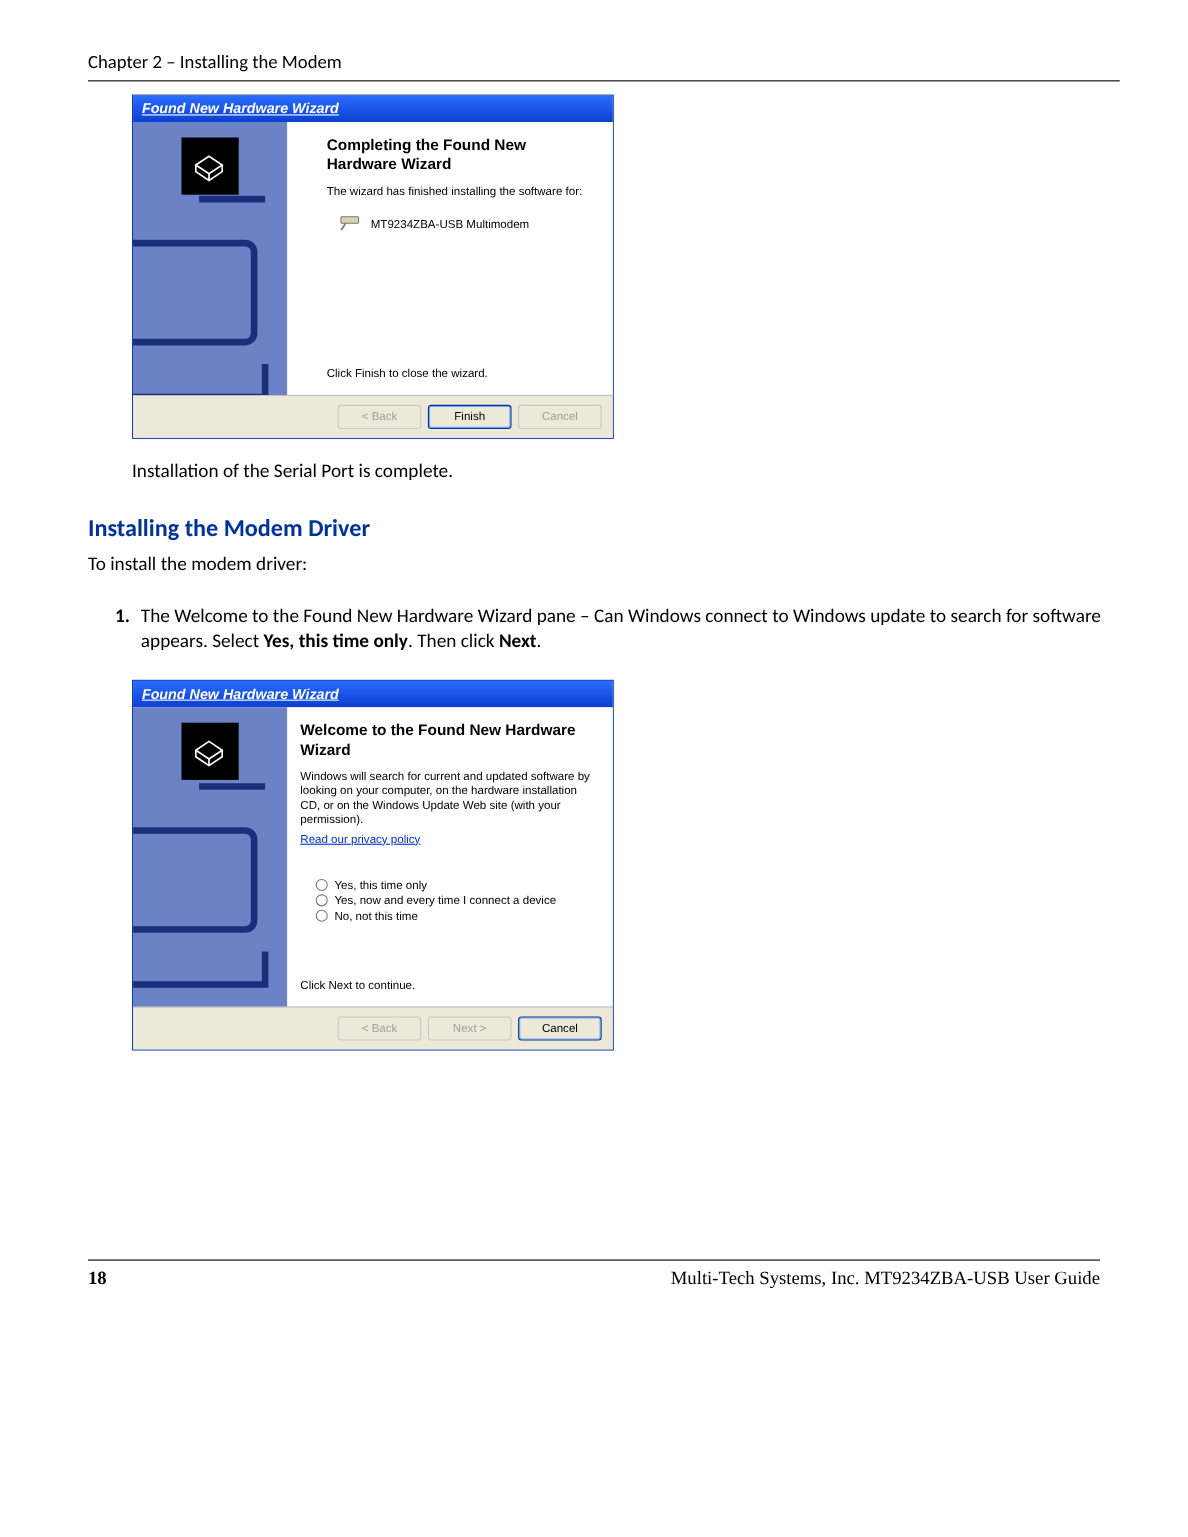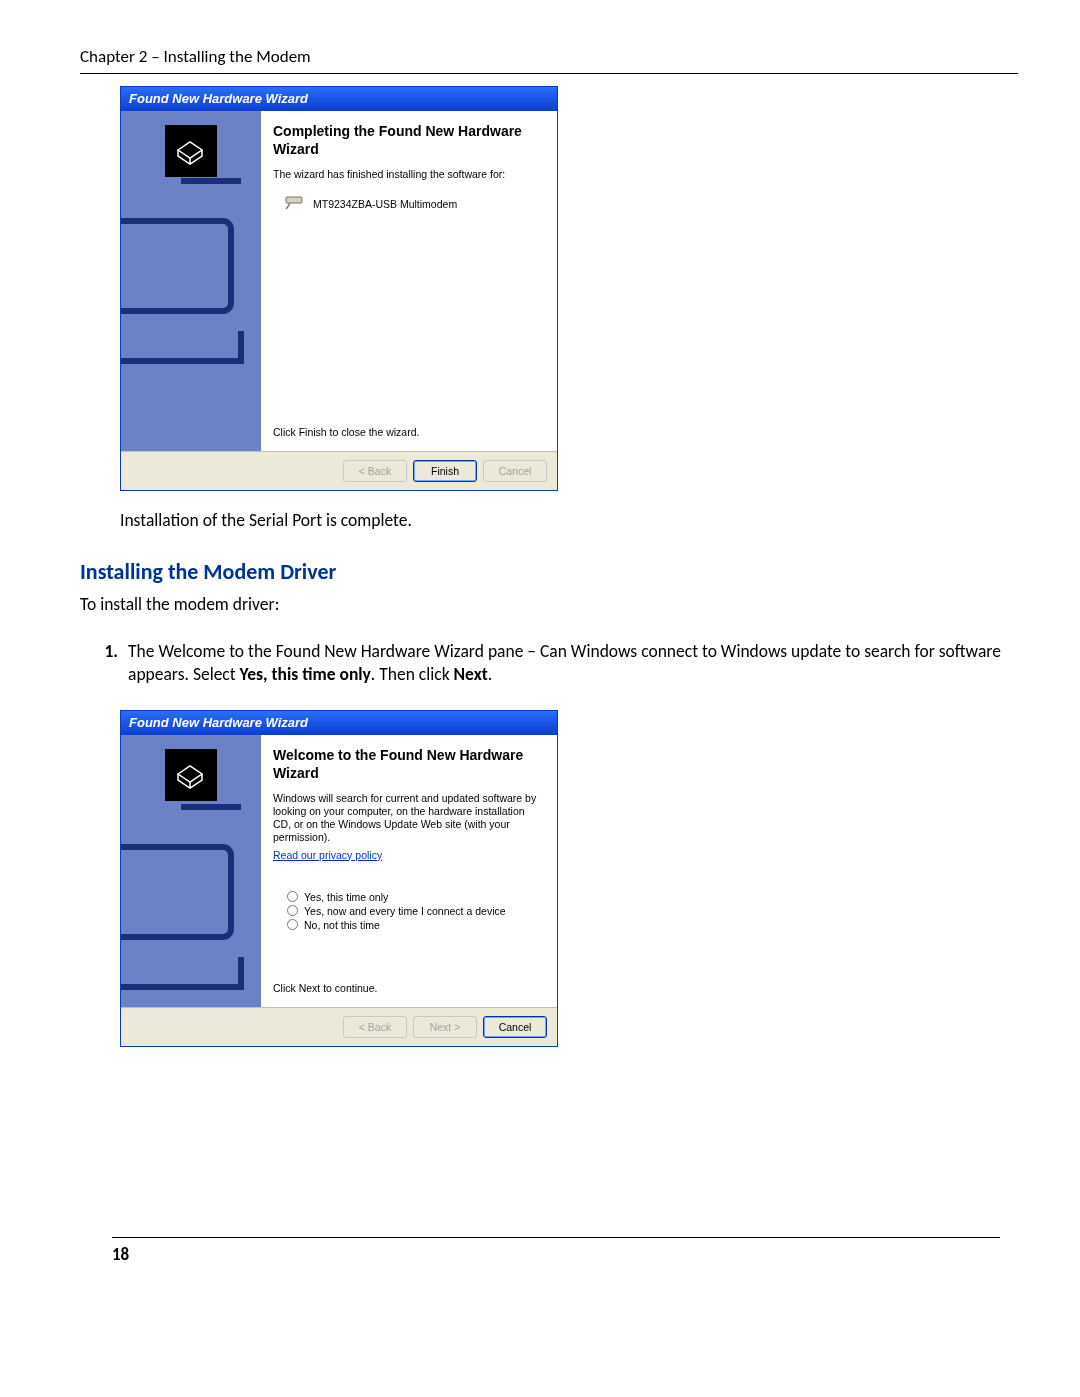--- a/index.html
+++ b/index.html
@@ -38,20 +38,21 @@
     background: #ece9d8;
   }
   .wiz-title {
     background: linear-gradient(#2b6cff, #0b3fcf);
     color: #fff;
     font-weight: bold;
     font-size: 13px;
     padding: 4px 8px 5px 8px;
     font-style: italic;
     font-family: "Trebuchet MS", Tahoma, sans-serif;
+    text-decoration: underline;
   }
   .wiz-body {
     display: flex;
     background: #fff;
   }
   .wiz-side {
     width: 140px;
     background: #6b82c7;
     position: relative;
     overflow: hidden;
@@ -87,55 +88,56 @@
   }
   .wiz-buttons {
     background:#ece9d8;
     border-top:1px solid #bfbfbf;
     padding:8px 10px;
     display:flex;
     justify-content:flex-end;
     gap:6px;
   }
   .wiz-btn {
-    width:64px; height:22px;
+    width:76px; height:22px;
     font-size:10.5px;
     font-family: Tahoma, Arial, sans-serif;
     background:#ece9d8;
     border:1px solid #888;
     border-radius:3px;
     display:inline-flex; align-items:center; justify-content:center;
   }
   .wiz-btn.disabled { color:#a0a0a0; border-color:#c8c8c8; }
   .wiz-btn.default {
     border:1px solid #003399;
     box-shadow: 0 0 0 1px #6fa8ff inset;
     color:#000;
   }
 
   .footer {
     margin-top: 190px;
-    padding: 0 80px 40px 112px;
+    padding: 0 80px 40px 80px;
+    font-family: Liberation Serif, serif;
   }
   .hr-bot { border:none; border-top:1px solid #000; margin:0 0 6px 0; }
   .footer-row { display:flex; justify-content:space-between; font-size:17px; }
   .footer-row .pgnum { font-weight:bold; }
   b { font-weight:bold; }
 </style>
 </head>
 <body>
 
 <div class="page">
   <div class="hdr-line">Chapter 2 – Installing the  Modem</div>
   <hr class="hr-top">
 
 
   <div class="wiz-outer">
     <div class="wiz-title">Found New Hardware Wizard</div>
-    <div class="wiz-body" style="height:340px;">
+    <div class="wiz-body" style="height:248px;gap:24px;">
       <div class="wiz-side">
         <svg width="140" height="268" viewBox="0 0 140 268">
           <rect width="140" height="268" fill="#6b82c7"></rect>
           <g stroke="#1a2f7a" stroke-width="6" fill="none">
             <rect x="-10" y="110" width="120" height="90" rx="8"></rect>
             <path d="M-10 250 h130 v-30"></path>
             <path d="M60 70 h60"></path>
           </g>
         </svg>
         <div class="chip">
@@ -232,14 +234,15 @@
       <span class="wiz-btn disabled">Next &gt;</span>
       <span class="wiz-btn default">Cancel</span>
     </div>
   </div>
 </div>
 
 <div class="footer">
   <hr class="hr-bot">
   <div class="footer-row">
     <span class="pgnum">18</span>
+    <span>Multi-Tech Systems, Inc. MT9234ZBA-USB User Guide</span>
   </div>
 </div>
 
 </body></html>

